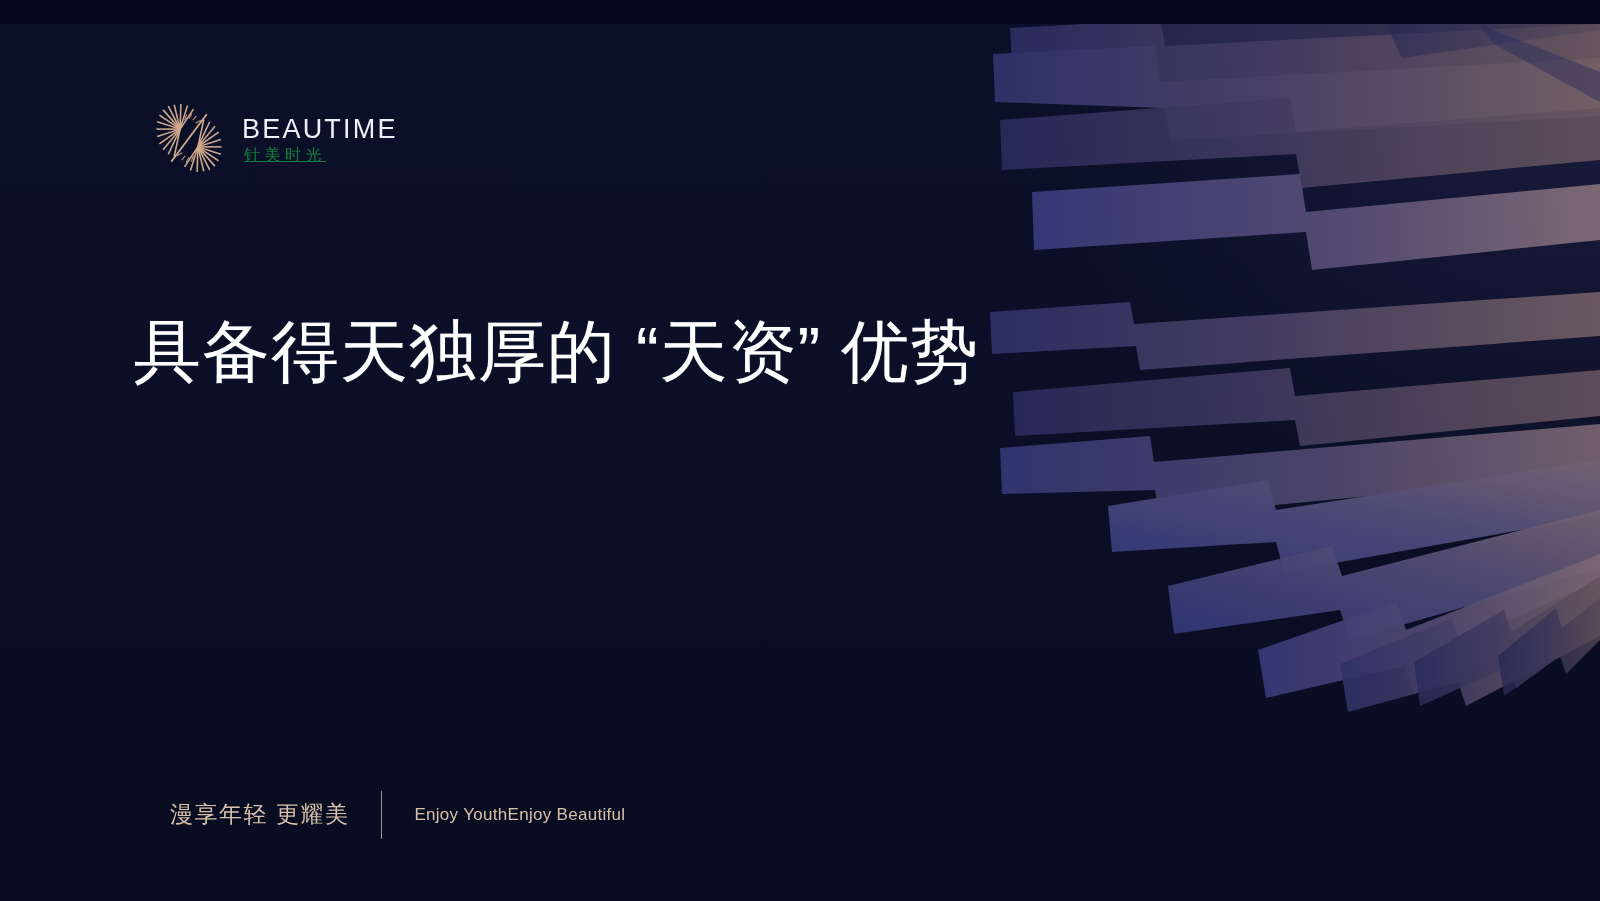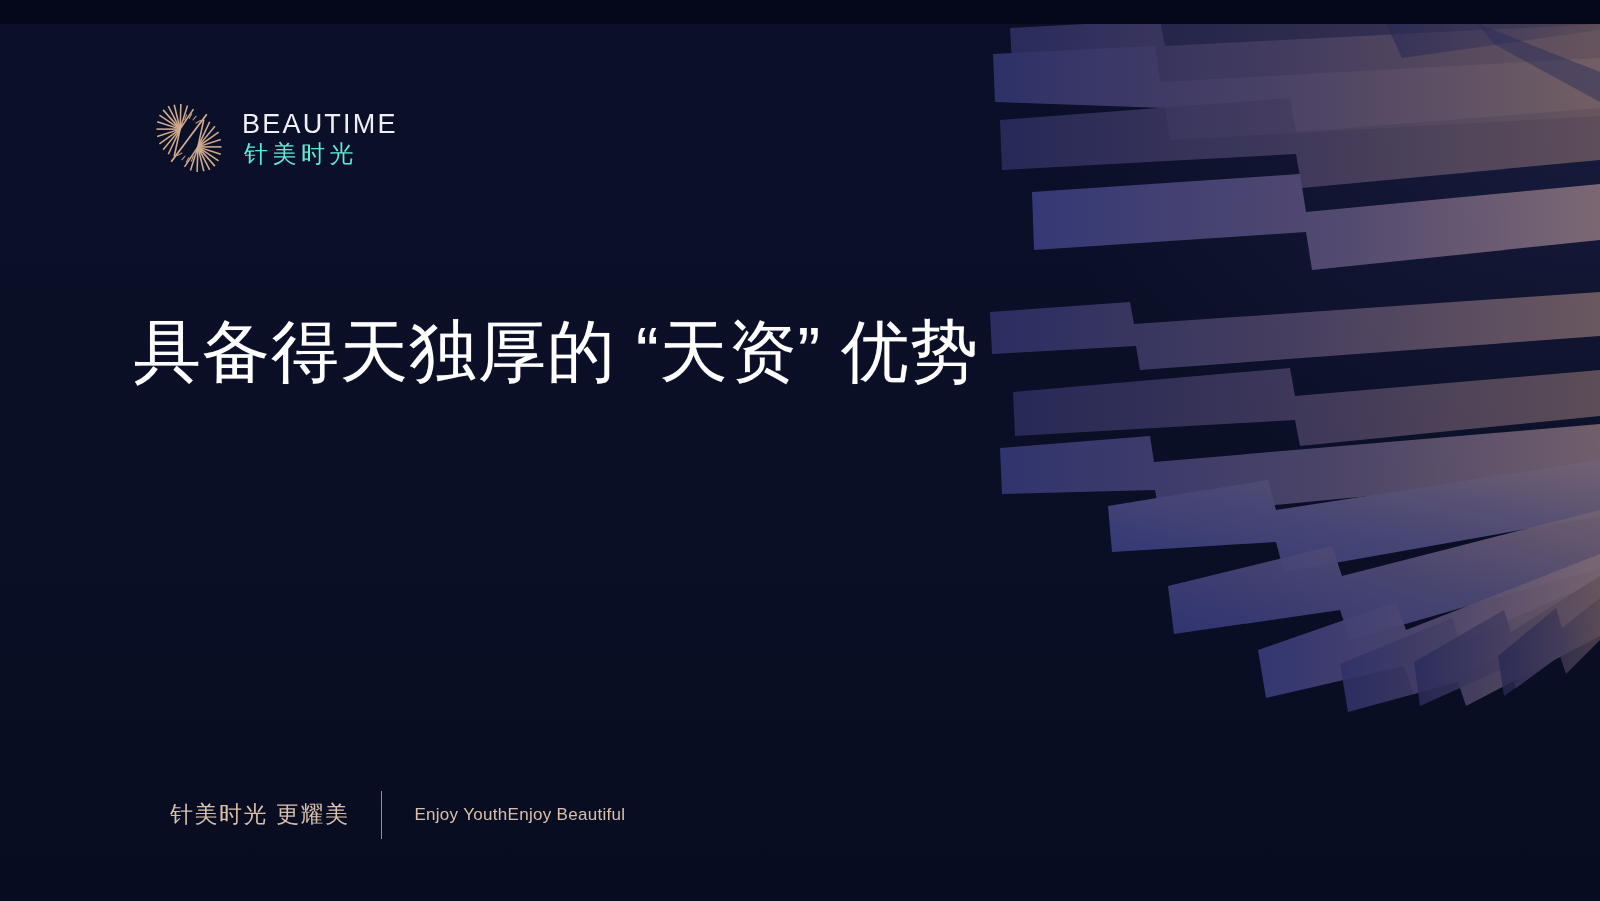--- a/index.html
+++ b/index.html
@@ -50,26 +50,27 @@
   #logo-text { display:flex; flex-direction:column; gap:3px; padding-top:2px; }
   #wordmark-en {
     font-size:27px;
     font-weight:400;
     letter-spacing:2.2px;
     color:#eef0f6;
     line-height:1.05;
     font-family:"Liberation Sans", sans-serif;
   }
   #wordmark-cn {
-    font-size:24px;
+    font-size:16px;
     font-weight:400;
     letter-spacing:4.5px;
-    color:#5eead4;
+    color:#15803d;
     line-height:1.1;
     padding-left:2px;
+    text-decoration:underline;
   }
 
   
   #headline {
     position:absolute;
     left:133px; top:281px;
     color:#ffffff;
   }
   .headline-line {
     white-space:nowrap;
@@ -249,21 +250,21 @@
       <div id="wordmark-en">BEAUTIME</div>
       <div id="wordmark-cn">针美时光</div>
     </div>
   </div>
 
   <div id="headline">
     <div class="headline-line" id="headline-line-2">具备得天独厚的 “天资” 优势</div>
   </div>
 
   <div id="footer-tagline">
-    <div id="tagline-cn">针美时光 更耀美</div>
+    <div id="tagline-cn">漫享年轻 更耀美</div>
     <div id="tagline-divider"></div>
     <div id="tagline-en">
       <span>Enjoy Youth</span>
       <span>Enjoy Beautiful</span>
     </div>
   </div>
 
   <div id="bottom-edge"></div>
 </div>
 

